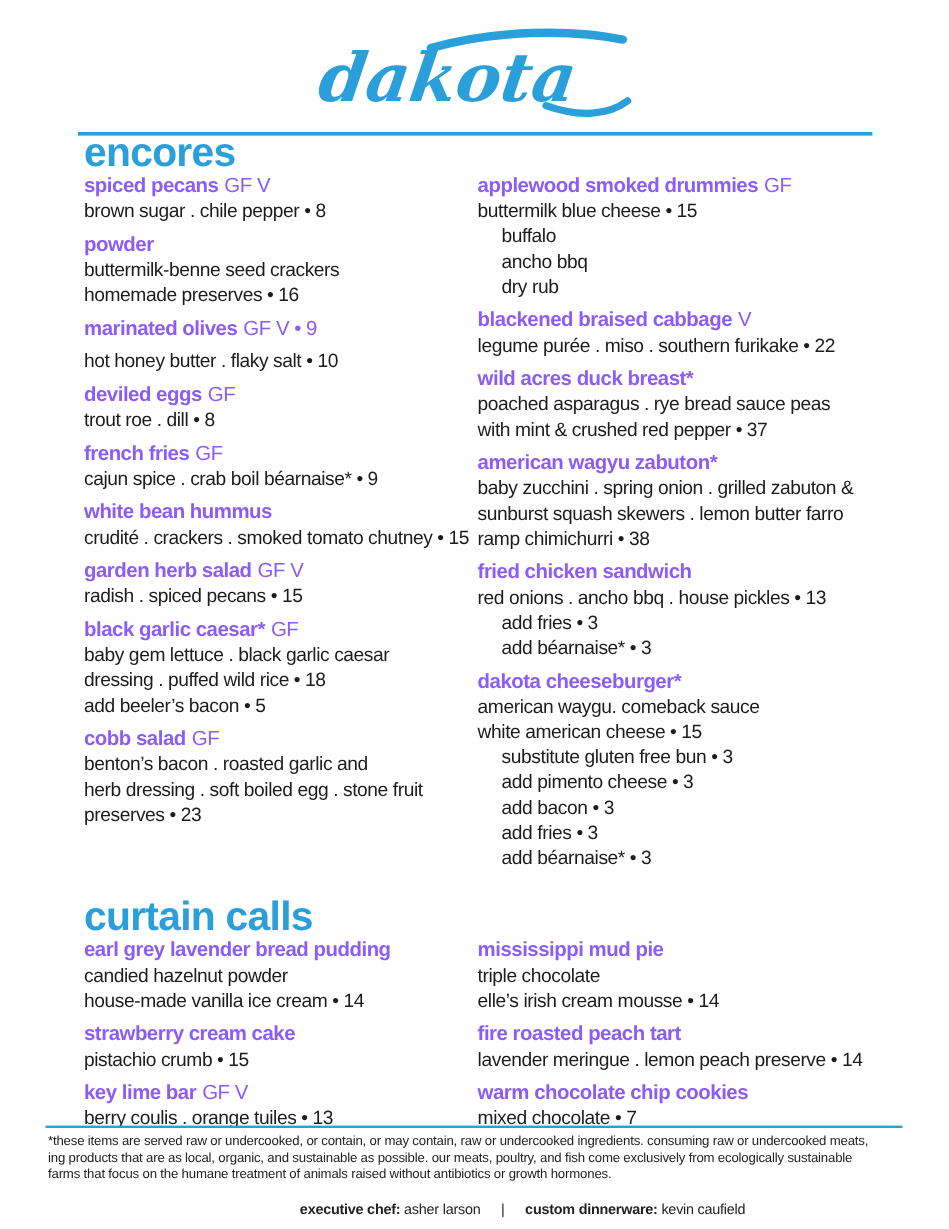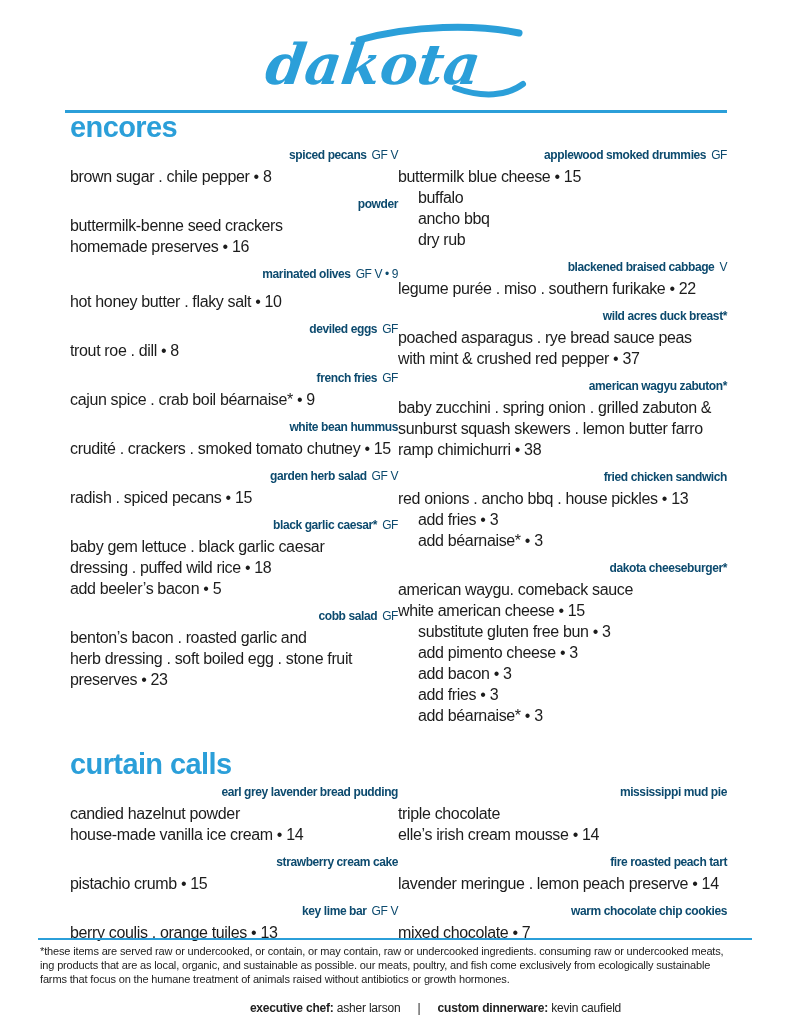--- a/index.html
+++ b/index.html
@@ -3,26 +3,26 @@
 <meta charset="utf-8">
 <style>
   html,body{margin:0;padding:0;background:#ffffff;}
   .page{position:relative;width:791px;height:1024px;background:#fff;overflow:hidden;
         font-family:"Liberation Sans",sans-serif;color:#1b1b1b;}
   .logo-wrap{position:absolute;top:18px;left:0;width:100%;text-align:center;}
   .logo-svg{display:inline-block;}
   .logo-text{font-family:"DejaVu Serif",serif;font-style:italic;font-weight:bold;}
   .top-rule{position:absolute;top:110px;left:65px;width:662px;height:3px;background:var(--accent,#2b9fd9);}
   .content{position:absolute;top:112px;left:70px;width:657px;}
-  .section-title{margin:0;font-size:29px;line-height:30px;font-weight:bold;
+  .section-title{margin:0;font-size:34px;line-height:30px;font-weight:bold;
                  color:var(--accent,#2b9fd9);letter-spacing:-0.6px;}
   .cols{display:grid;grid-template-columns:328px 1fr;margin-top:2px;}
   .section-curtain{margin-top:17px;}
   .item{margin-bottom:6px;}
-  .item-name-row{font-size:12px;line-height:22px;font-weight:bold;color:#0c4a6e;letter-spacing:-0.4px;text-align:right;}
+  .item-name-row{font-size:17px;line-height:22px;font-weight:bold;color:#8b5cf6;letter-spacing:-0.4px;}
   .tags{font-weight:normal;margin-left:5px;}
   .item-line{font-size:16px;line-height:21px;color:#1c1c1c;letter-spacing:-0.35px;}
   .item-line.indent{padding-left:20px;}
   .footer-rule{position:absolute;top:938px;left:38px;width:714px;height:2px;background:var(--accent,#2b9fd9);}
   .disclaimer{position:absolute;top:944px;left:40px;width:712px;font-size:11px;line-height:14px;
               color:#222;letter-spacing:-0.15px;}
   .credits{position:absolute;top:1001px;left:0;width:100%;text-align:center;font-size:12px;color:#222;
            letter-spacing:-0.2px;margin-left:40px;}
   .credits .b{font-weight:bold;}
   .credits .sep{margin:0 14px;}

